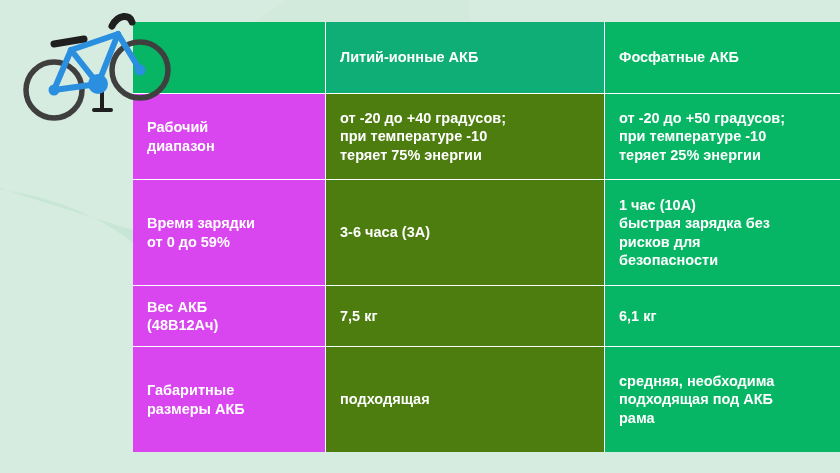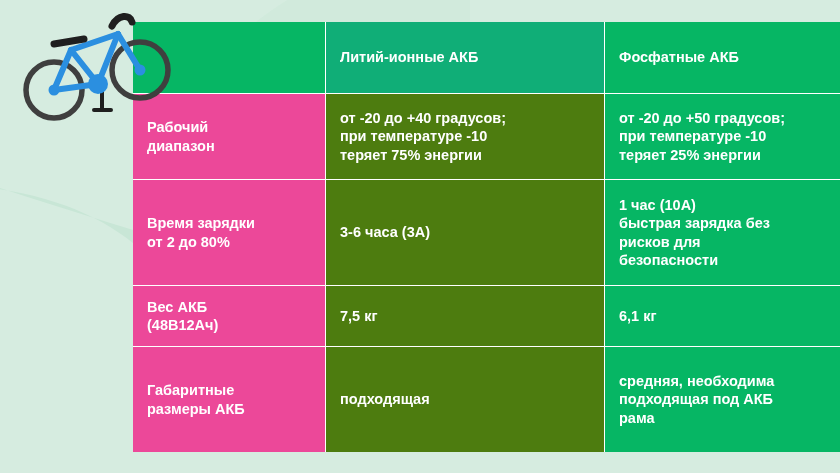--- a/index.html
+++ b/index.html
@@ -63,21 +63,21 @@
   #comparison-table th {
     vertical-align: middle;
     text-align: left;
     color: #ffffff;
     font-weight: bold;
     padding: 0 14px;
     border: 1.6px solid #ffffff;
     line-height: 1.26;
     white-space: pre-line;
   }
-  .col-label   { width: 164px; background: #ec4899; font-size: 14.5px; }
+  .col-label   { width: 164px; background: #d946ef; font-size: 14.5px; }
   .col-lithium { width: 250px; background: #4d7c0f; font-size: 14.5px; }
   .col-phos    { width: 230px; background: #06b664; font-size: 14.5px; }
 
   thead .col-label   { background: #06b664; }
   thead .col-lithium { background: #10ae77; }
   thead .col-phos    { background: #06b664; }
   thead th { font-size: 15px; height: 71px; }
 
   tbody tr.row-range    td { height: 85px; }
   tbody tr.row-charge   td { height: 105px; }
@@ -144,21 +144,21 @@
 диапазон</td>
       <td class="col-lithium">от -20 до +40 градусов;
 при температуре -10
 теряет 75% энергии</td>
       <td class="col-phos">от -20 до +50 градусов;
 при температуре -10
 теряет 25% энергии</td>
     </tr>
     <tr class="row-charge">
       <td class="col-label">Время зарядки
-от 2 до 80%</td>
+от 0 до 59%</td>
       <td class="col-lithium">3-6 часа (3А)</td>
       <td class="col-phos">1 час (10А)
 быстрая зарядка без
 рисков для
 безопасности</td>
     </tr>
     <tr class="row-weight">
       <td class="col-label">Вес АКБ
 (48В12Ач)</td>
       <td class="col-lithium">7,5 кг</td>

